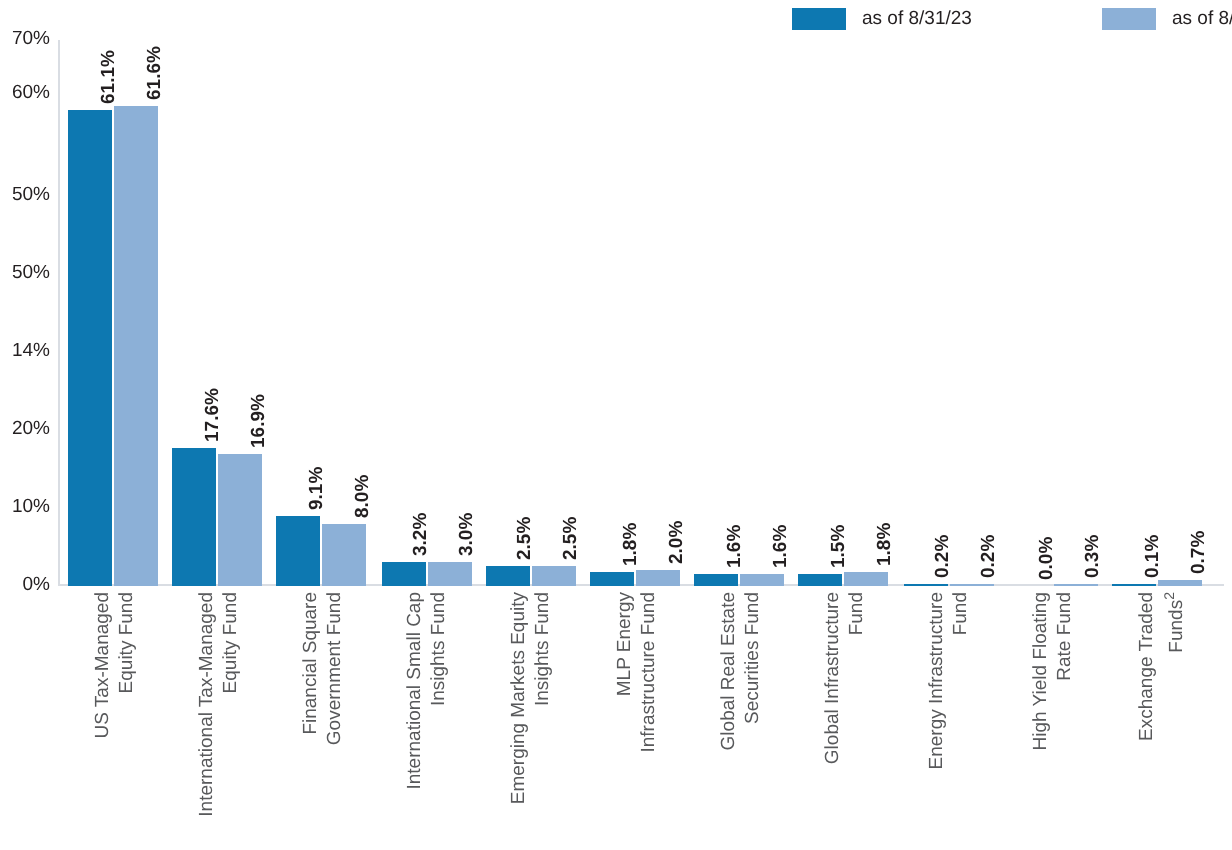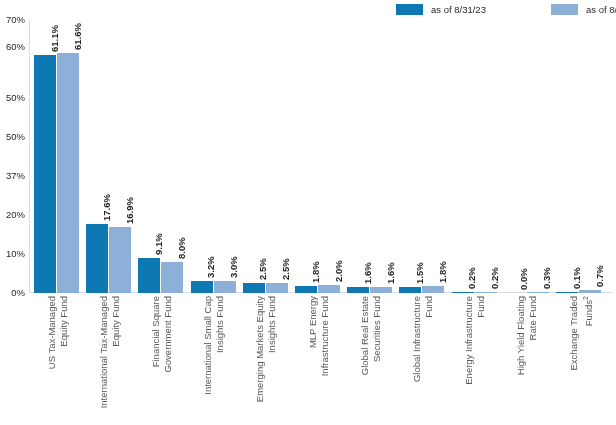--- a/index.html
+++ b/index.html
@@ -143,21 +143,21 @@
         <span class="legend-swatch" style="background: rgb(140, 176, 215);"></span>
         <span class="legend-label">as of 8/31/22</span>
       </div>
     </div>
 
   <div id="yaxis">
       <div class="ytick" style="top: 0px;">70%</div>
       <div class="ytick" style="top: 27px;">60%</div>
       <div class="ytick" style="top: 78px;">50%</div>
       <div class="ytick" style="top: 117px;">50%</div>
-      <div class="ytick" style="top: 156px;">37%</div>
+      <div class="ytick" style="top: 156px;">14%</div>
       <div class="ytick" style="top: 195px; margin-left: 20px;">20%</div>
       <div class="ytick" style="top: 234px;">10%</div>
       <div class="ytick" style="top: 273px;">0%</div>
     </div>
 
   <div id="plot">
     <div id="axis-line-y"></div>
     <div id="axis-line-x"></div>
   <div class="bar bar-a" style="left: 5px; width: 22px; height: 238.29px;"></div>
       <div class="bar-label" style="left: 20.5px; top: 31.71px; height: 0px; transform: rotate(-90deg); transform-origin: left top;">61.1%</div>

